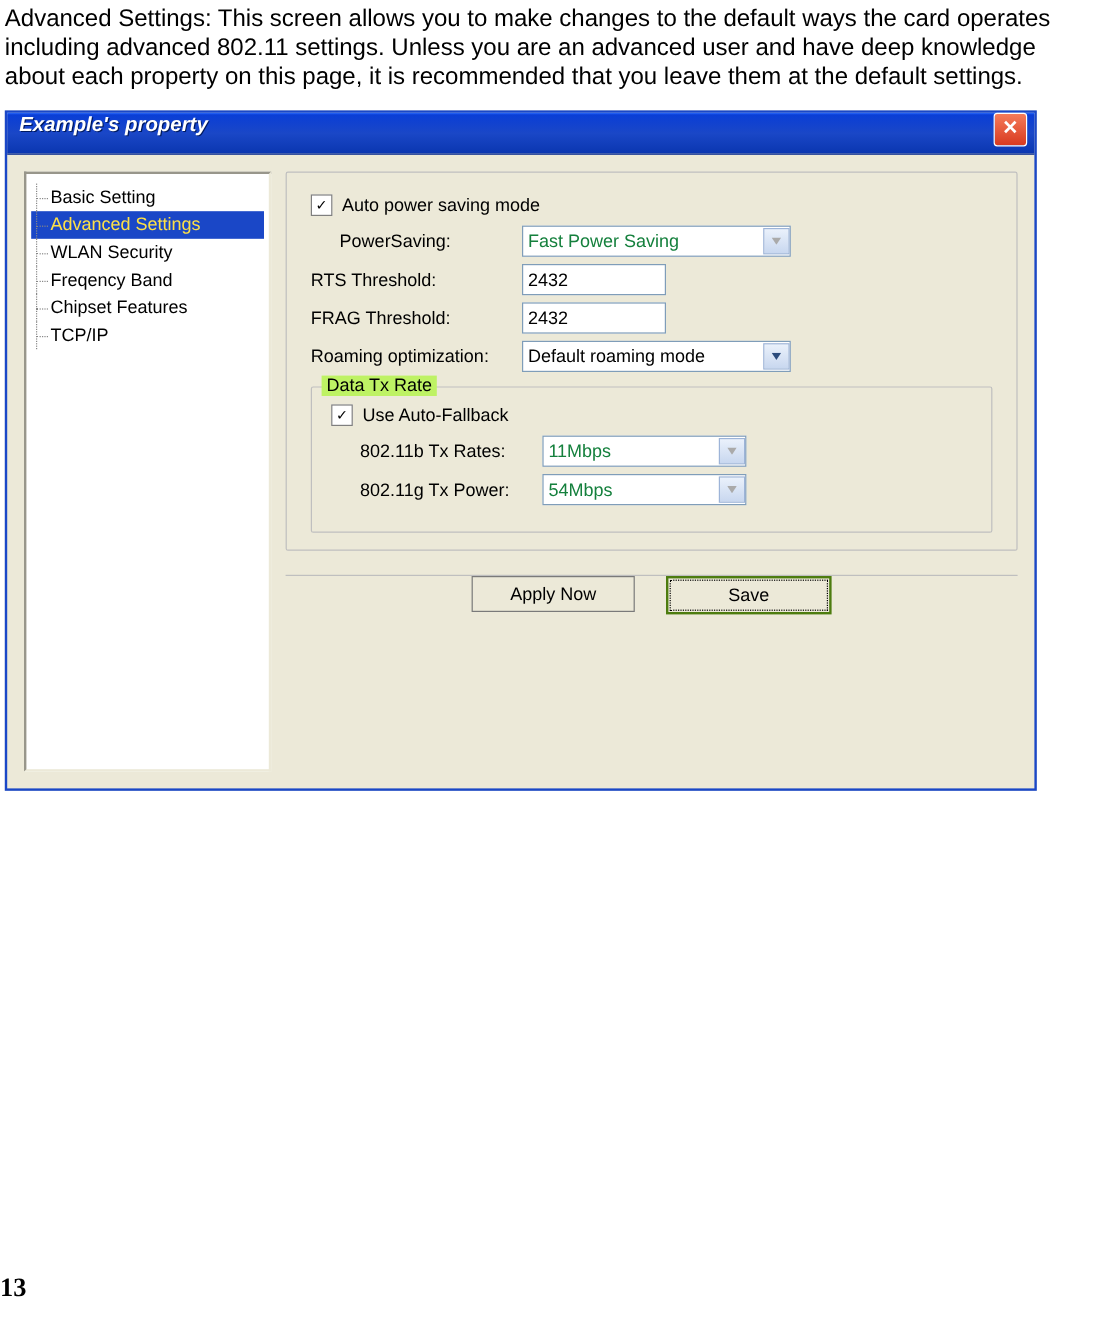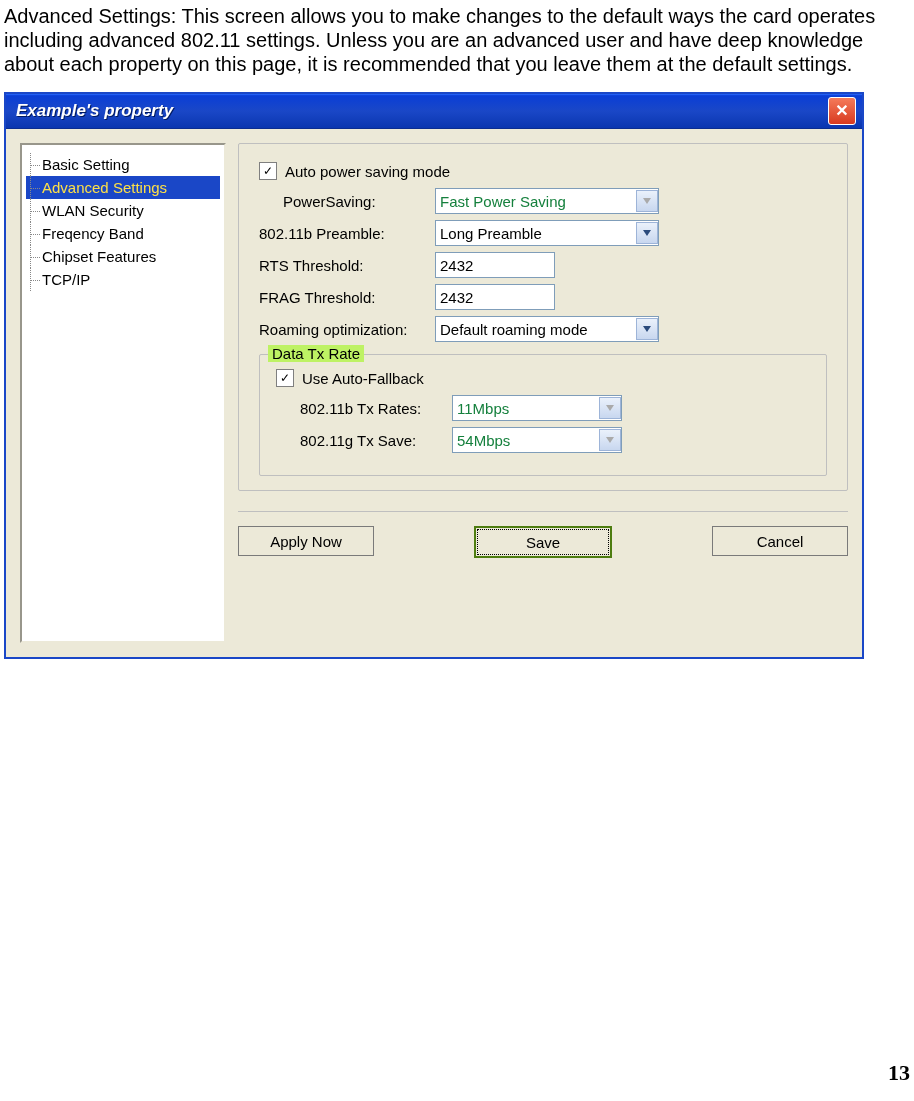--- a/index.html
+++ b/index.html
@@ -1,19 +1,19 @@
 <!DOCTYPE html>
 <html><head>
 <meta charset="utf-8">
 <style>
 html,body{margin:0;padding:0;font-family:"Tahoma","Arial",sans-serif;font-size:15px;color:#000;background:#fff}
 body{width:914px;min-height:1101px;box-sizing:border-box}
 .intro{font-family:Arial,Helvetica,sans-serif;font-size:20px;line-height:1.2;margin:4px 4px 16px 4px}
 .window{border:2px solid #1a47c7;background:#ece9d8;width:856px;margin:0 0 0 4px}
-.titlebar{height:34px;background:linear-gradient(to bottom,#2b6cff 0%,#0a3ed6 5%,#1a47c7 50%,#0a36b0 100%);display:flex;align-items:center;padding:0 6px 0 10px;border-bottom:1px solid #0a2d90}
+.titlebar{height:34px;background:linear-gradient(to bottom,#2b6cff 0%,#0a3ed6 5%,#1a47c7 50%,#0a36b0 100%);display:flex;padding:0 6px 0 10px;border-bottom:1px solid #0a2d90}
 .titlebar .title{flex:1;color:#fff;font-weight:700;font-size:17px;text-shadow:1px 1px 0 #001a60;font-style:italic}
 .closebtn{width:26px;height:26px;background:linear-gradient(#f57b5a,#d83a20);border:1px solid #fff;border-radius:3px;display:flex;align-items:center;justify-content:center;color:#fff;font-weight:700;font-size:16px;line-height:1;cursor:pointer;font-family:Arial,sans-serif}
 .body{display:flex;padding:14px;gap:12px}
 .left{width:206px;background:#fff;border:2px inset #ece9d8;height:500px;padding:8px 4px;box-sizing:border-box}
 .tree-item{font-size:15px;padding:3px 6px 3px 16px;cursor:pointer;white-space:nowrap;position:relative}
 .tree-item::before{content:"";position:absolute;left:4px;top:0;bottom:0;border-left:1px dotted #888}
 .tree-item::after{content:"";position:absolute;left:4px;top:50%;width:10px;border-top:1px dotted #888}
 .tree-item.selected{background:#1a47c7;color:#fde047}
 .right{flex:1;display:flex;flex-direction:column}
 .fieldbox{border:1px solid #bfbfbf;padding:14px 20px 14px 20px;background:#ece9d8;margin-bottom:6px;border-radius:2px}
@@ -25,24 +25,24 @@
 .select,.input{border:1px solid #7f9db9;background:#fff;height:26px;font-family:inherit;font-size:15px;padding:2px 4px;box-sizing:border-box}
 .select{display:flex;align-items:center;justify-content:space-between;width:224px}
 .select.disabled{color:#15803d}
 .select .arrow{width:20px;height:20px;margin:-2px -4px -2px 0;background:linear-gradient(#eaf1fb,#c8d7ef);border:1px solid #9db4d8;display:flex;align-items:center;justify-content:center}
 .select .arrow svg{width:8px;height:6px}
 .input{width:120px}
 .group{border:1px solid #bfbfbf;border-radius:2px;margin-top:12px;padding:10px 16px 16px 16px;position:relative}
 .group .legend{position:absolute;top:-10px;left:8px;background:#bef264;padding:0 4px;font-size:15px}
 .group .row .lbl{width:176px;padding-left:24px;box-sizing:border-box}
 .group .select{width:170px}
-.bottom{border-top:1px solid #bfbfbf;padding-top:14px;margin-top:14px;display:flex;gap:38px;justify-content:space-between}
+.bottom{border-top:1px solid #bfbfbf;margin-top:14px;display:flex;gap:26px;justify-content:center}
 .btn{width:134px;height:28px;border:1px solid #7a7a7a;background:#ece9d8;cursor:pointer;font-family:inherit;font-size:15px;display:flex;align-items:center;justify-content:center}
 .btn:active,.btn.focus{outline:1px dotted #000;outline-offset:-4px;border:2px solid #4d7c0f}
-.pagenum{position:absolute;left:0;top:1060px;width:910px;text-align:right;font-family:"Times New Roman",serif;font-size:22px;font-weight:700}
+.pagenum{position:absolute;left:0;top:1060px;width:910px;text-align:left;font-family:"Times New Roman",serif;font-size:22px;font-weight:700}
 .arrow-disabled svg path{fill:#aaa}
 </style>
 </head>
 <body>
 
 <div class="intro">Advanced Settings: This screen allows you to make changes to the default ways the card operates including advanced 802.11 settings. Unless you are an advanced user and have deep knowledge about each property on this page, it is recommended that you leave them at the default settings.</div>
 
 <div class="window">
   <div class="titlebar">
     <div class="title">Example's property</div>
@@ -74,31 +74,20 @@
           <div class="select disabled">
             <span>Fast Power Saving</span>
             <span class="arrow arrow-disabled">
                 <svg viewBox="0 0 8 6">
                   <path d="M0 0h8L4 6z" fill="#888"></path>
                 </svg>
               </span>
           </div>
         </div>
 
-        <div class="row">
-          <span class="lbl">802.11b Preamble:</span>
-          <div class="select">
-            <span>Long Preamble</span>
-            <span class="arrow">
-                <svg viewBox="0 0 8 6">
-                  <path d="M0 0h8L4 6z" fill="#2b4b7c"></path>
-                </svg>
-              </span>
-          </div>
-        </div>
 
         <div class="row">
           <span class="lbl">RTS Threshold:</span>
           <input class="input" value="2432" style="">
         </div>
 
         <div class="row">
           <span class="lbl">FRAG Threshold:</span>
           <input class="input" value="2432" style="">
         </div>
@@ -131,35 +120,34 @@
               <span>11Mbps</span>
               <span class="arrow arrow-disabled">
                   <svg viewBox="0 0 8 6">
                     <path d="M0 0h8L4 6z" fill="#888"></path>
                   </svg>
                 </span>
             </div>
           </div>
 
           <div class="row">
-            <span class="lbl">802.11g Tx Save:</span>
+            <span class="lbl">802.11g Tx Power:</span>
             <div class="select disabled">
               <span>54Mbps</span>
               <span class="arrow arrow-disabled">
                   <svg viewBox="0 0 8 6">
                     <path d="M0 0h8L4 6z" fill="#888"></path>
                   </svg>
                 </span>
             </div>
           </div>
         </div>
       </div>
 
       <div class="bottom">
         <div class="btn">Apply Now</div>
         <div class="btn focus">Save</div>
-        <div class="btn">Cancel</div>
       </div>
     </div>
   </div>
 </div>
 
 <div class="pagenum">13</div>
 
 </body></html>

